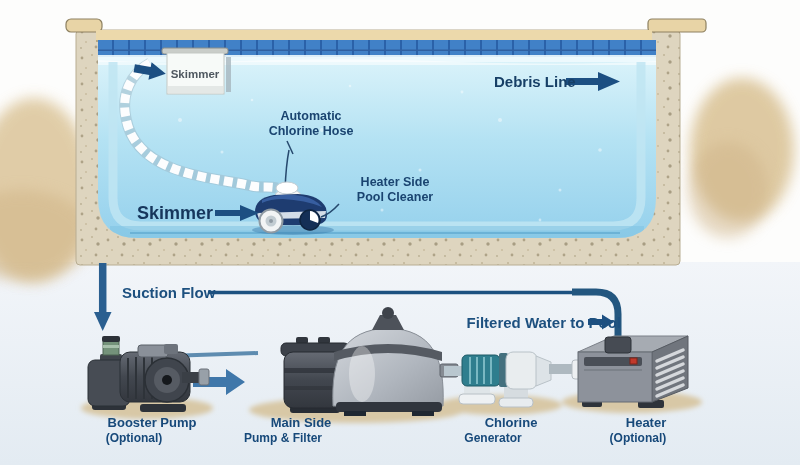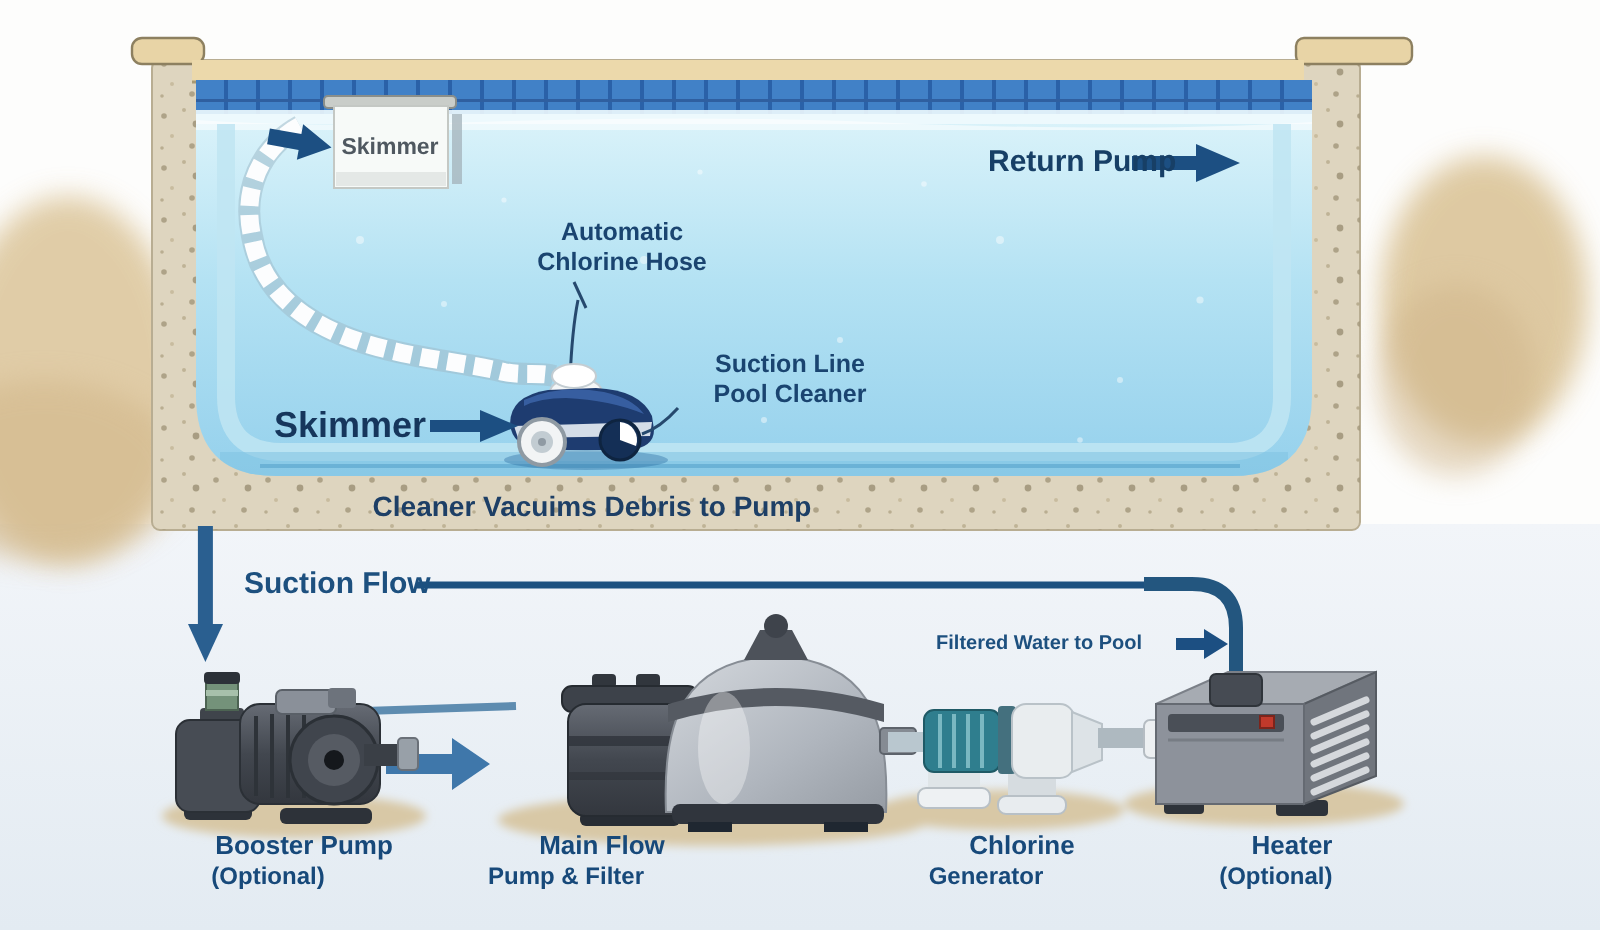--- a/index.html
+++ b/index.html
@@ -274,40 +274,39 @@
 <div class="lbl" style="left:195px;top:74px;font-size:11.5px;color:#4f5860;" class2="">
   <span class="center" style="position:absolute;left:0;top:0;">Skimmer</span>
 </div>
 
 <div class="lbl center two" style="left:289px;top:124px;font-size:12.5px;">
   <span style="display:block">Automatic</span>
   <span style="display:block">Chlorine Hose</span>
 </div>
 
 <div class="lbl center two" style="left:373px;top:190px;font-size:12.5px;">
-  <span style="display:block">Suction Line</span>
+  <span style="display:block">Heater Side</span>
   <span style="display:block">Pool Cleaner</span>
 </div>
 
 <div class="lbl rcenter" style="left:213px;top:213px;font-size:18px;color:#16365c;">Skimmer</div>
 
-<div class="lbl vcenter" style="left:494px;top:81px;font-size:15px;color:#173f66;">Return Pump</div>
-
-<div class="lbl center" style="left:296px;top:253px;font-size:14px;color:#1d3f66;">Cleaner Vacuims Debris to Pump</div>
+<div class="lbl vcenter" style="left:494px;top:81px;font-size:15px;color:#173f66;">Debris Line</div>
+
 
 <div class="lbl vcenter" style="left:122px;top:292px;font-size:15px;color:#1d507f;">Suction Flow</div>
 
-<div class="lbl rcenter" style="left:571px;top:322px;font-size:10px;color:#1d507f;">Filtered Water to Pool</div>
+<div class="lbl rcenter" style="left:621px;top:322px;font-size:15px;color:#1d507f;">Filtered Water to Pool</div>
 
 <div class="eq-label" style="left:134px;top:415px;">
   <span class="l1">Booster Pump</span>
   <span class="l2">(Optional)</span>
 </div>
 <div class="eq-label" style="left:283px;top:415px;">
-  <span class="l1">Main Flow</span>
+  <span class="l1">Main Side</span>
   <span class="l2">Pump &amp; Filter</span>
 </div>
 <div class="eq-label" style="left:493px;top:415px;">
   <span class="l1">Chlorine</span>
   <span class="l2">Generator</span>
 </div>
 <div class="eq-label" style="left:628px;top:415px;text-align:right;">
   <span class="l1">Heater</span>
   <span class="l2">(Optional)</span>
 </div>

